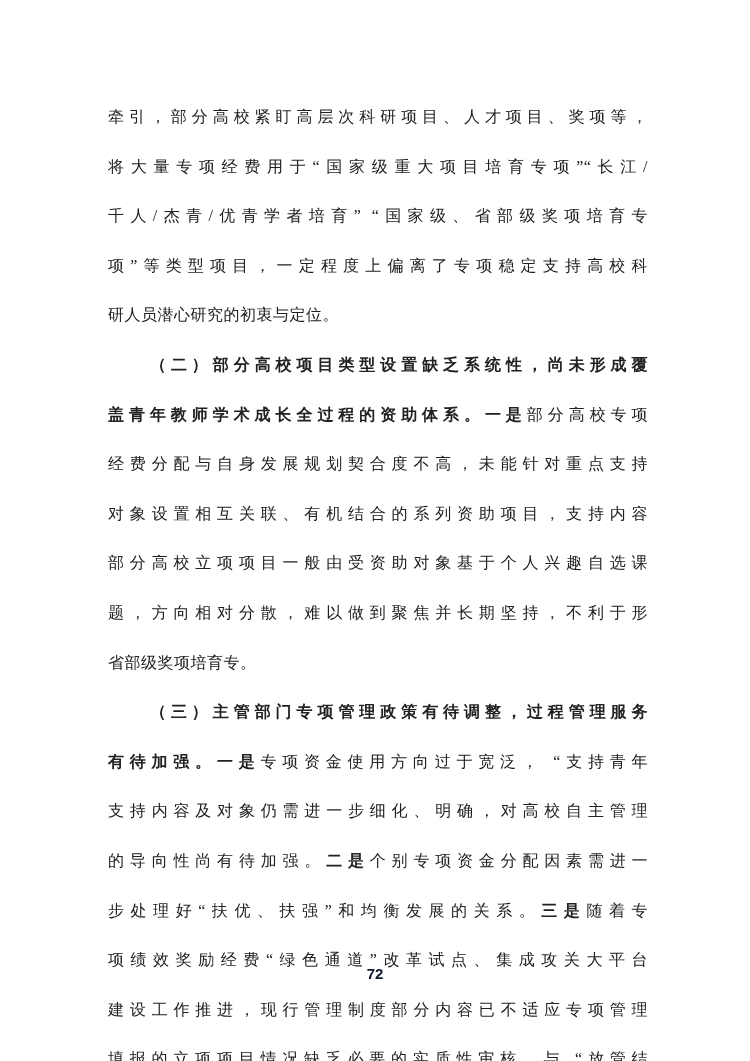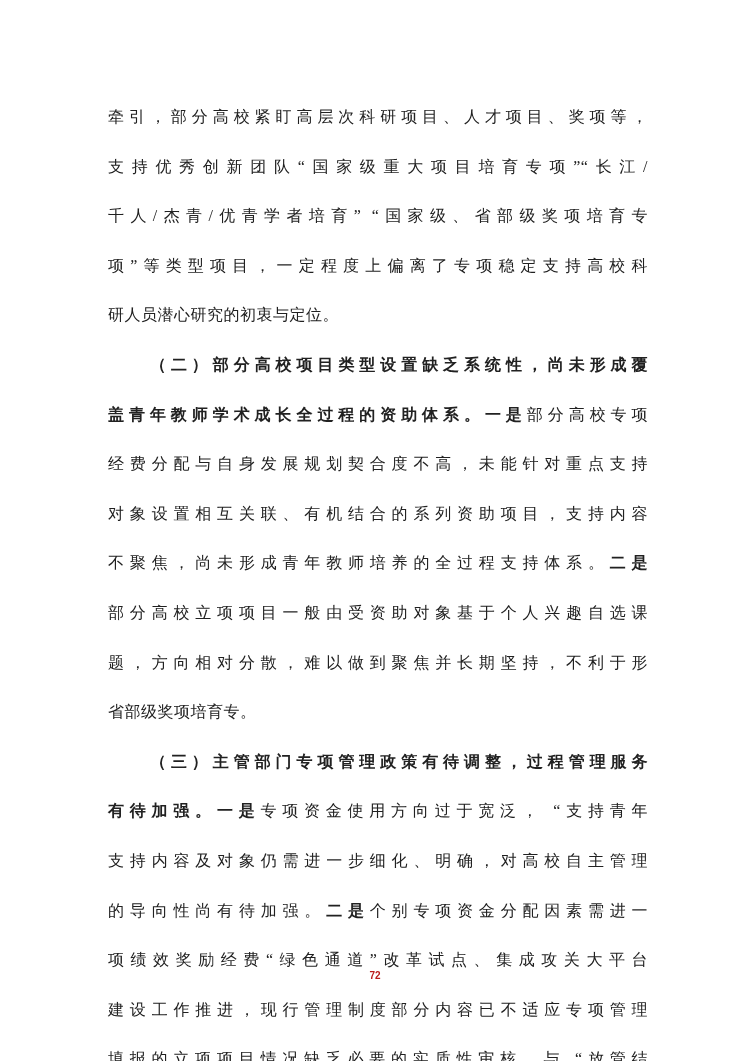--- a/index.html
+++ b/index.html
@@ -50,47 +50,47 @@
   }
   .page-footer {
     position: absolute;
     left: 0;
     top: 965px;
     width: 750px;
     text-align: center;
   }
   .page-number {
     font-family: "Liberation Sans", "DejaVu Sans", sans-serif;
-    font-size: 10px;
+    font-size: 15px;
     font-weight: 700;
-    color: #b91c1c;
+    color: #0f172a;
   }
 </style>
 </head>
 <body>
 
 <div class="doc-page">
   <div class="text-block">
       <div class="line"><span class="seg">牵引，部分高校紧盯高层次科研项目、人才项目、奖项等，</span></div>
-      <div class="line"><span class="seg">支持优秀创新团队“国家级重大项目培育专项”“长江/</span></div>
+      <div class="line"><span class="seg">将大量专项经费用于“国家级重大项目培育专项”“长江/</span></div>
       <div class="line"><span class="seg">千人/杰青/优青学者培育” “国家级、省部级奖项培育专</span></div>
       <div class="line"><span class="seg">项”等类型项目，一定程度上偏离了专项稳定支持高校科</span></div>
       <div class="line last"><span class="seg">研人员潜心研究的初衷与定位。</span></div>
       <div class="line indent"><span class="seg bold">（二）部分高校项目类型设置缺乏系统性，尚未形成覆</span></div>
       <div class="line"><span class="seg bold">盖青年教师学术成长全过程的资助体系。一是</span><span class="seg">部分高校专项</span></div>
       <div class="line"><span class="seg">经费分配与自身发展规划契合度不高，未能针对重点支持</span></div>
       <div class="line"><span class="seg">对象设置相互关联、有机结合的系列资助项目，支持内容</span></div>
-      <div class="line"><span class="seg">不聚焦，尚未形成青年教师培养的全过程支持体系。</span><span class="seg bold">二是</span></div>
       <div class="line"><span class="seg">部分高校立项项目一般由受资助对象基于个人兴趣自选课</span></div>
       <div class="line"><span class="seg">题，方向相对分散，难以做到聚焦并长期坚持，不利于形</span></div>
       <div class="line last"><span class="seg">省部级奖项培育专。</span></div>
       <div class="line indent"><span class="seg bold">（三）主管部门专项管理政策有待调整，过程管理服务</span></div>
       <div class="line"><span class="seg bold">有待加强。一是</span><span class="seg">专项资金使用方向过于宽泛， “支持青年</span></div>
       <div class="line"><span class="seg">支持内容及对象仍需进一步细化、明确，对高校自主管理</span></div>
       <div class="line"><span class="seg">的导向性尚有待加强。</span><span class="seg bold">二是</span><span class="seg">个别专项资金分配因素需进一</span></div>
+      <div class="line"><span class="seg">步处理好“扶优、扶强”和均衡发展的关系。</span><span class="seg bold">三是</span><span class="seg">随着专</span></div>
       <div class="line"><span class="seg">项绩效奖励经费“绿色通道”改革试点、集成攻关大平台</span></div>
       <div class="line"><span class="seg">建设工作推进，现行管理制度部分内容已不适应专项管理</span></div>
       <div class="line"><span class="seg">填报的立项项目情况缺乏必要的实质性审核，与 “放管结</span></div>
     </div>
   <div class="page-footer">
     <span class="page-number">72</span>
   </div>
 </div>
 
 </body></html>

